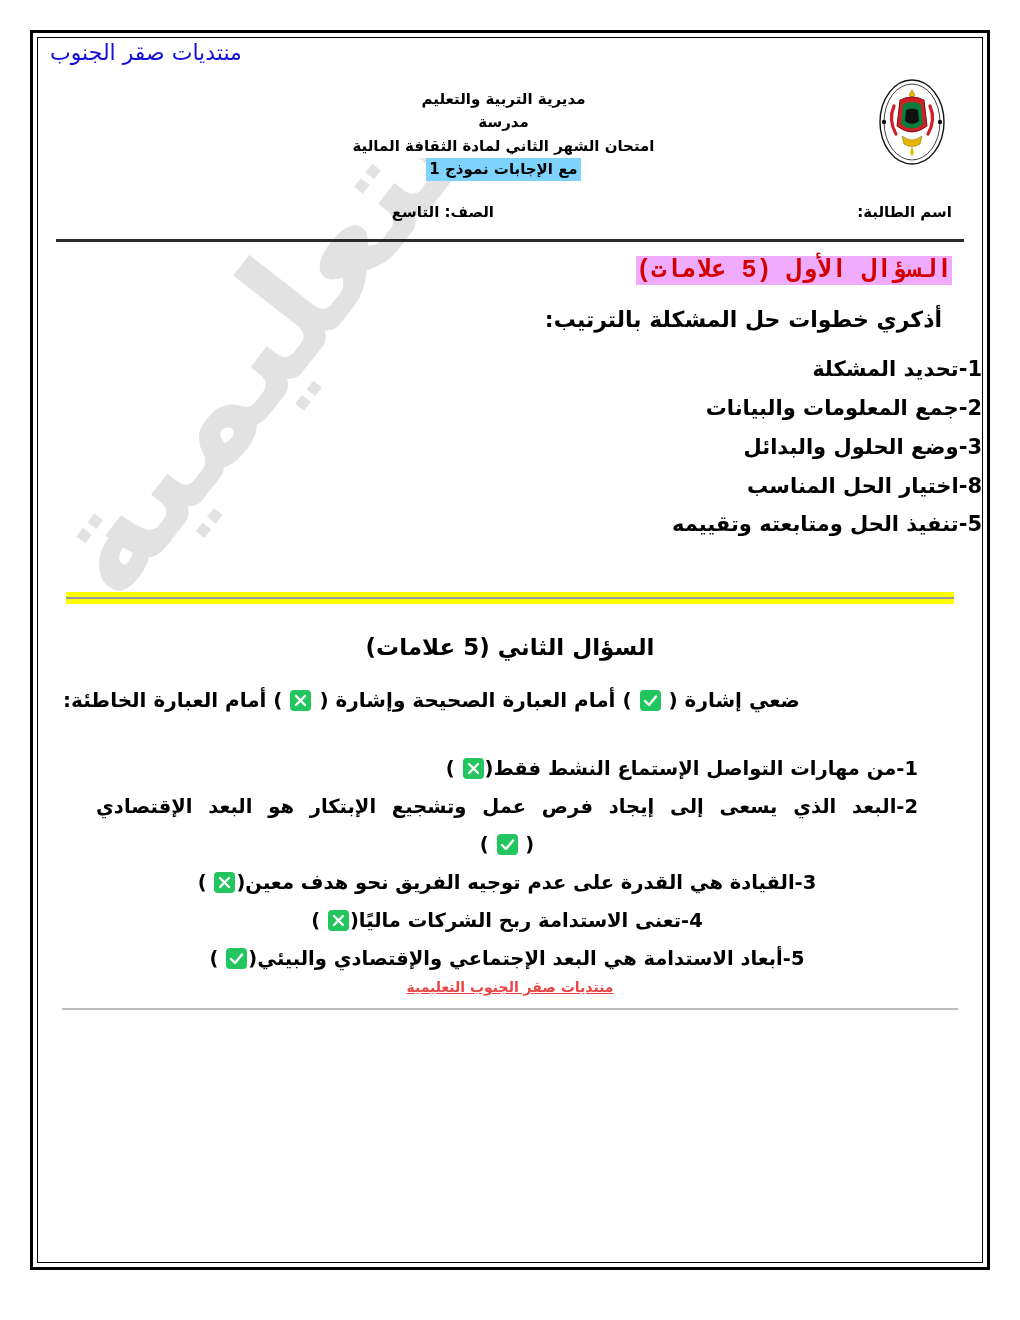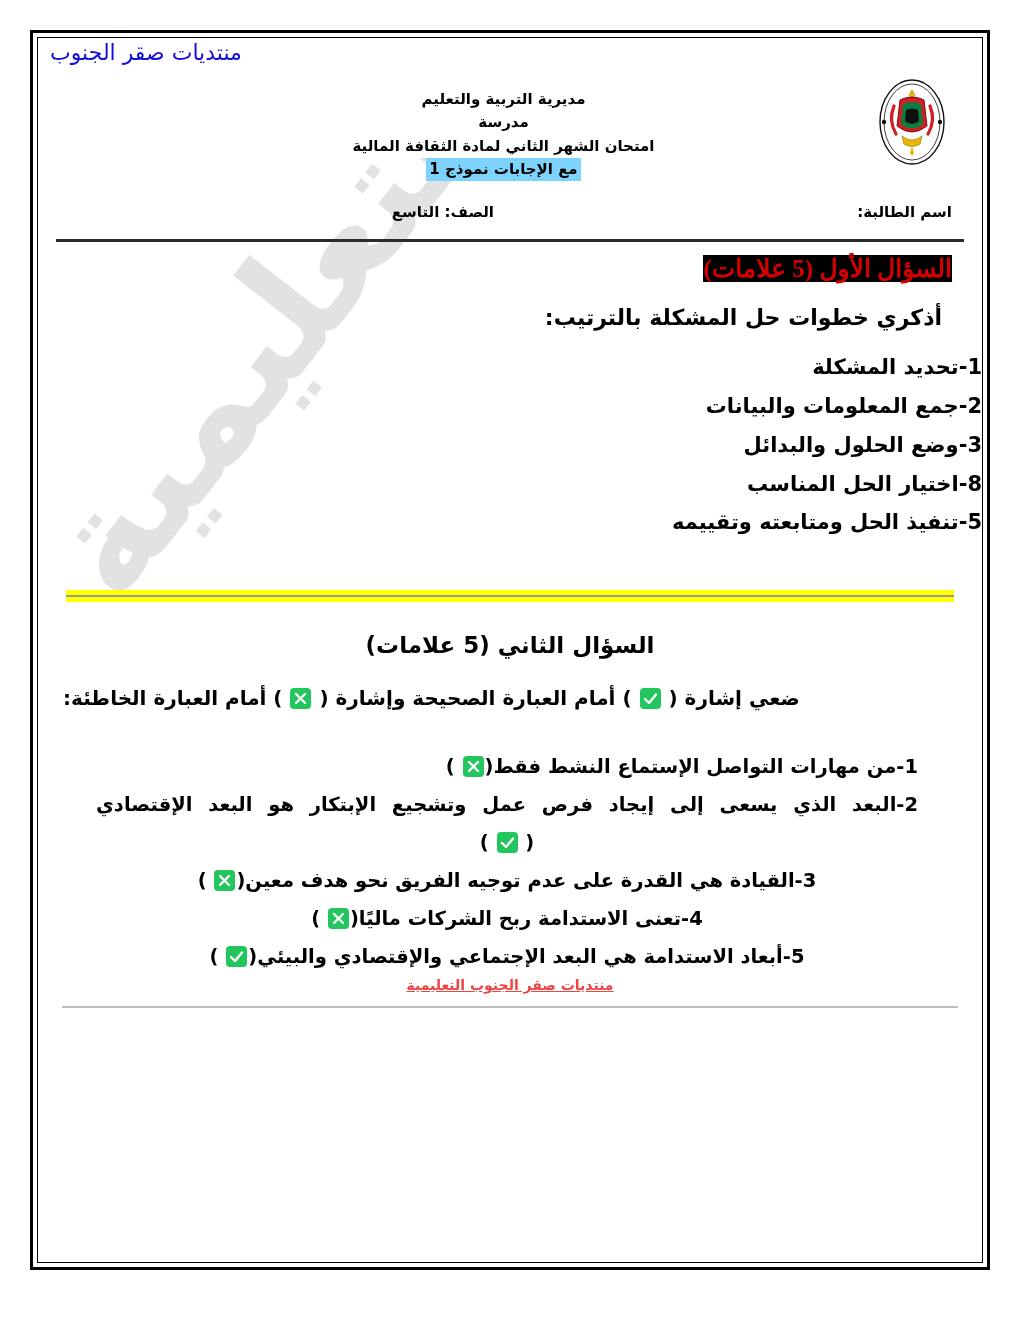--- a/index.html
+++ b/index.html
@@ -132,23 +132,23 @@
     border-top: 3px solid #2b2b2b;
   }
 
   
   .q1-head {
     direction: rtl;
     text-align: right;
     padding: 12px 30px 0 30px;
   }
   .q1-head span {
-    background: #000000;
+    background: #f0abfc;
     color: #d40000;
-    font-family: Liberation Serif, serif;
+    font-family: Liberation Mono, monospace;
     font-size: 25px;
     font-weight: bold;
   }
   .q1-prompt {
     direction: rtl;
     text-align: right;
     padding: 22px 40px 0 30px;
     font-family: "DejaVu Sans", sans-serif;
     font-size: 22px;
     font-weight: bold;

